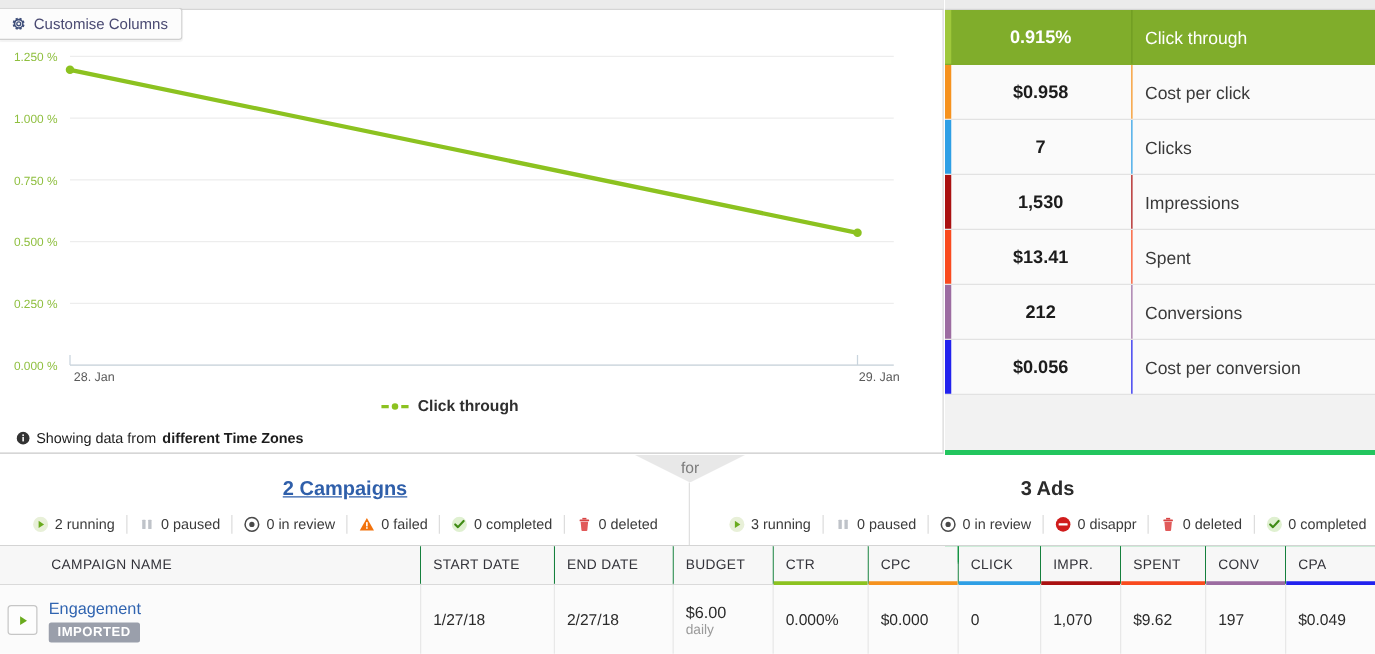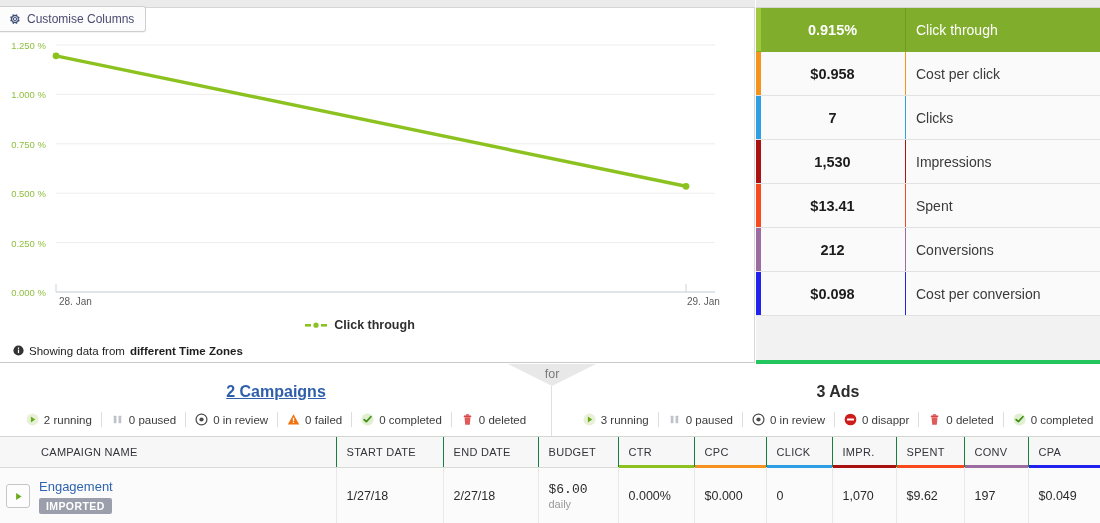--- a/index.html
+++ b/index.html
@@ -200,21 +200,21 @@
   .camp-link {
     color: #3064b0; font-size: 13px; cursor: pointer;
     display: block; line-height: 15px;
   }
   .badge {
     display: inline-block; margin-top: 4px;
     background: #9a9fab; color: #ffffff;
     font-size: 10.5px; font-weight: bold; letter-spacing: 0.4px;
     padding: 2px 7px; border-radius: 2px;
   }
-  .budget-main { font-size: 13px; color: #2b2b2b; line-height: 15px; font-family: Liberation Mono, monospace; }
+  .budget-main { font-size: 13px; color: #2b2b2b; line-height: 15px; }
   .budget-sub { font-size: 11px; color: #9a9a9a; line-height: 14px; }
 </style>
 </head>
 <body>
 
 <div id="root">
 
   <div class="top-section">
 
     <div class="chart-pane">
@@ -313,21 +313,21 @@
             <div class="m-lab">Spent</div>
           </div>
           <div class="m-row">
             <div class="bar" style="background: rgb(156, 108, 161);"></div>
             <div class="m-val">212</div>
             <div class="m-sep" style="background: rgb(156, 108, 161);"></div>
             <div class="m-lab">Conversions</div>
           </div>
           <div class="m-row">
             <div class="bar" style="background: rgb(34, 34, 238);"></div>
-            <div class="m-val">$0.098</div>
+            <div class="m-val">$0.056</div>
             <div class="m-sep" style="background: rgb(34, 34, 238);"></div>
             <div class="m-lab">Cost per conversion</div>
           </div>
         </div>
       <div class="m-tail"></div>
     </div>
   </div>
 
   <div class="summary">
     <div class="summary-inner">

